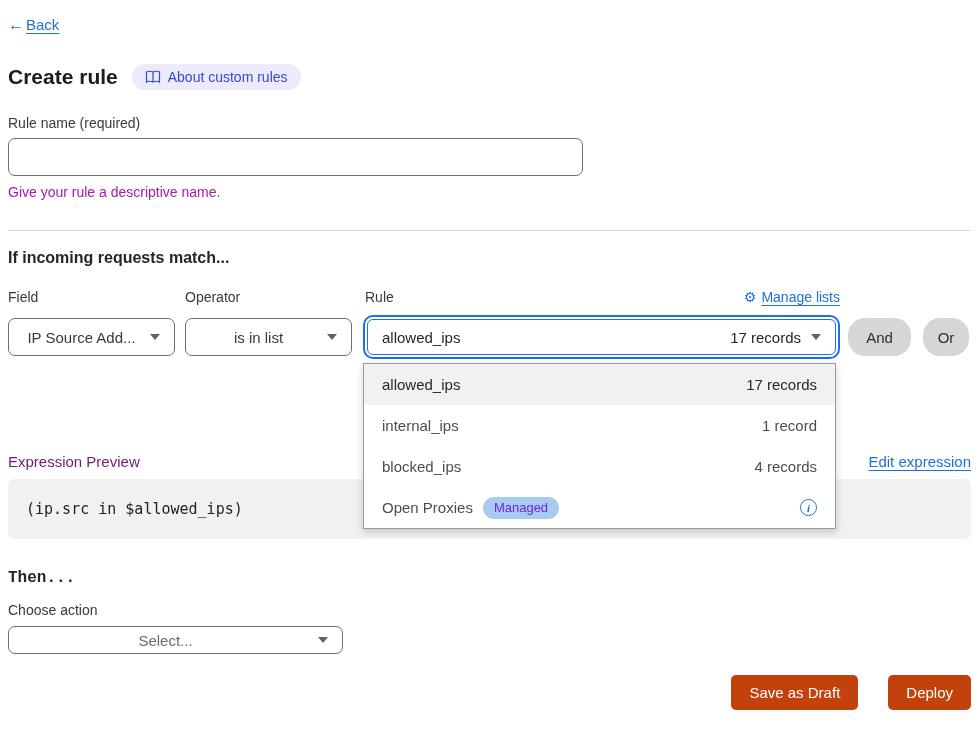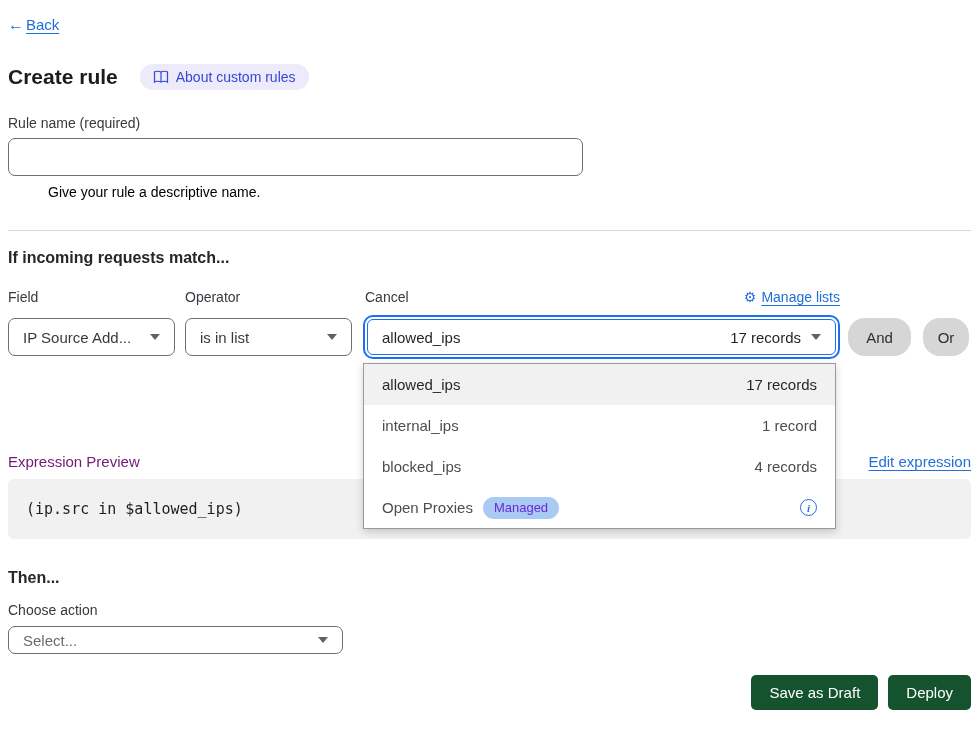--- a/index.html
+++ b/index.html
@@ -10,59 +10,59 @@
   }
   .content { padding:0 8px; }
 
   
   .back-row { margin-top:16px; }
   .link { color:#2170d8; text-decoration:none; font-size:15px; cursor:pointer; }
   .link .lbl { text-decoration:underline; text-underline-offset:3px; }
   .back-arrow { text-decoration:none; margin-right:2px; font-size:16px; }
 
   
-  .title-row { margin-top:30px; display:flex; align-items:center; gap:22px; }
+  .title-row { margin-top:30px; display:flex; align-items:center; gap:14px; }
   .page-title { font-size:21px; font-weight:bold; color:#1c1c1c; }
   .about-badge {
     display:inline-flex; align-items:center; gap:7px;
     background:#eceafb; border-radius:13px; height:26px; padding:0 13px;
     color:#3748d6; font-size:14px; cursor:pointer;
   }
   .about-badge svg { display:block; }
 
   
   .field-label { font-size:14px; color:#36393f; margin-top:25px; }
   .rule-name-input {
     margin-top:7px; width:575px; height:38px;
     border:1px solid #6e6e6e; border-radius:7px; background:#fff;
     font-size:15px; padding:0 12px; outline:none; display:block;
     font-family:"Liberation Sans", sans-serif;
   }
-  .helper { margin-top:8px; font-size:14px; color:#000000;margin-left:40px; }
+  .helper { margin-top:8px; font-size:14px; color:#a21caf; }
 
   .divider { border:none; border-top:1px solid #d9d9d9; margin-top:30px; }
 
   .section-heading { margin-top:18px; font-size:16px; font-weight:bold; color:#262626; }
 
   
   .labels-row { margin-top:22px; width:832px; display:flex; font-size:14px; color:#36393f; }
   .label-field { width:177px; }
   .label-operator { width:180px; }
   .label-value { flex:1; }
   .manage-lists { font-size:14px; display:inline-flex; align-items:center; gap:5px; }
   .gear-glyph { font-size:14px; text-decoration:none; }
 
   
   .controls-row { margin-top:10px; display:flex; align-items:center; height:44px; }
   .select-box {
     height:38px; border:1px solid #6e6e6e; border-radius:7px; background:#fff;
     display:flex; align-items:center; padding:0 14px; font-size:15px; color:#36393f;
     cursor:pointer;
   }
-  .select-text { flex:1; white-space:nowrap; overflow:hidden; }
+  .select-text { flex:1; white-space:nowrap; overflow:hidden;text-align:center; }
   .chev { width:0; height:0; border-left:5px solid transparent; border-right:5px solid transparent; border-top:6px solid #5f6368; margin-left:10px; flex:none; }
   .field-select { width:167px; margin-right:10px; }
   .operator-select { width:167px; margin-right:11px; }
 
   .value-wrap { position:relative;border-radius:12px; }
   .value-ring {
     border:2px solid #1d6ef0; border-radius:10px; padding:2px; background:#fff;
   }
   .value-select {
     width:469px; height:36px; border:1.5px solid #1d6ef0; border-radius:6px;
@@ -104,30 +104,30 @@
   .expr-header { margin-top:94px; display:flex; align-items:center; }
   .expr-label { font-size:15px; color:#701a75; }
   .expr-edit { margin-left:auto; font-size:15px; }
   .expr-box {
     margin-top:9px; width:963px; height:60px; background:#f1f1f1; border-radius:6px;
     display:flex; align-items:center; padding:0 18px;
   }
   .expr-code { font-family:"DejaVu Sans Mono", monospace; font-size:15px; color:#1f1f1f; }
 
   
-  .then-heading { margin-top:30px; }
+  .then-heading { margin-top:30px;font-family:Liberation Mono, monospace; }
   .action-label { margin-top:15px; }
   .action-select { margin-top:8px; width:335px; height:28px; color:#6b6b6b; }
 
   
   .footer-row { margin-top:21px; display:flex; justify-content:flex-end; gap:10px; }
   .btn { height:35px; border:none; border-radius:5px; font-size:15px; cursor:pointer;
          font-family:"Liberation Sans", sans-serif; }
   .btn-gray { background:#d6d6d6; color:#2e2e2e; padding:0 20px; }
-  .btn-blue { background:#14532d; color:#fff; padding:0 18px; }
+  .btn-blue { background:#c2410c; color:#fff; padding:0 18px;margin-left:20px; }
 </style>
 </head>
 <body>
 
 <div class="content">
 
   <div class="back-row">
     <a class="link">
       <span class="back-arrow">←</span><span class="lbl">Back</span>
     </a>
@@ -150,21 +150,21 @@
   <input class="rule-name-input" type="text" value="" style="">
   <div class="helper">Give your rule a descriptive name.</div>
 
   <hr class="divider">
 
   <div class="section-heading">If incoming requests match...</div>
 
   <div class="labels-row">
     <div class="label-field">Field</div>
     <div class="label-operator">Operator</div>
-    <div class="label-value">Cancel</div>
+    <div class="label-value">Rule</div>
     <a class="link manage-lists">
       <span class="gear-glyph">⚙</span>
       <span class="lbl">Manage lists</span>
     </a>
   </div>
 
   <div class="controls-row">
     <div class="select-box field-select">
       <span class="select-text">IP Source Add...</span>
       <span class="chev"></span>

